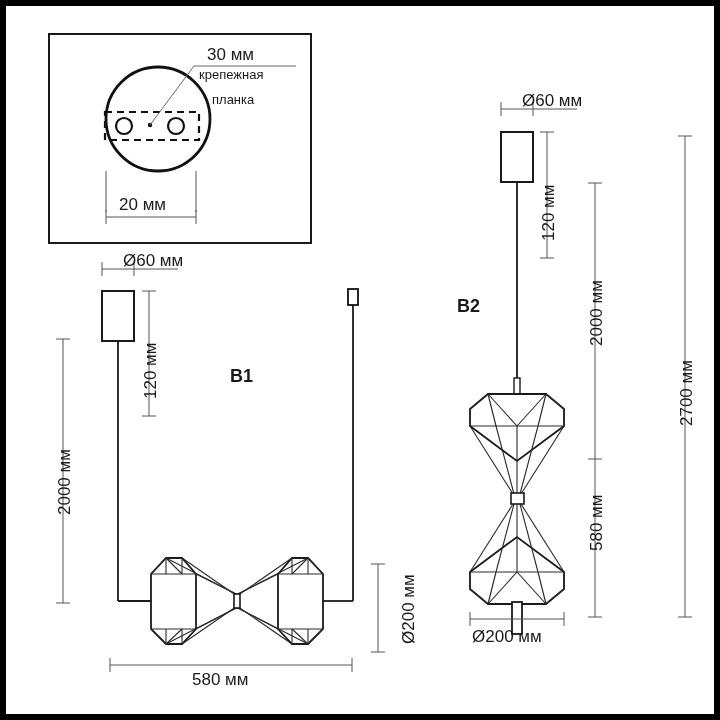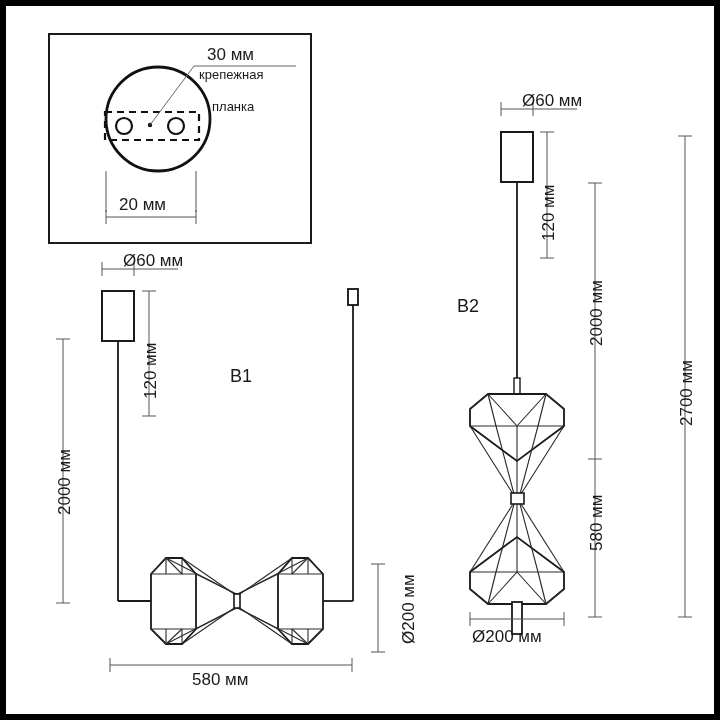--- a/index.html
+++ b/index.html
@@ -30,21 +30,21 @@
     font-family: "Liberation Sans", sans-serif;
     white-space: nowrap;
     line-height: 1;
     user-select: none;
   }
   .lbl.vert {
     transform-origin: 0 0;
     transform: rotate(-90deg);
   }
   .dim-text { font-size: 17px; }
-  .part-label { font-size: 18px; }
+  .part-label { font-size: 18px; font-weight: bold; }
   .note-text { font-size: 13px; text-align: center; }
 </style>
 </head>
 <body>
 
 <div id="page">
 
   <svg id="drawing" viewBox="0 0 720 720">
     <defs>
       <style>
@@ -273,21 +273,21 @@
       <line x1="464" y1="613" x2="558" y2="613" class="dim"></line>
       <line x1="464" y1="606" x2="464" y2="620" class="dim"></line>
       <line x1="558" y1="606" x2="558" y2="620" class="dim"></line>
     </g>
   </svg>
 
   <div class="lbl dim-text" style="left:201px; top:40px;">30 мм</div>
 
   <div class="lbl note-text" style="left:193px; top:62px;">крепежная</div>
 
-  <div class="lbl note-text" style="left:206px; top:94px;">планка</div>
+  <div class="lbl note-text" style="left:206px; top:87px;">планка</div>
 
   <div class="lbl dim-text" style="left:113px; top:190px;">20 мм</div>
 
   <div class="lbl dim-text" style="left:117px; top:246px;">Ø60 мм</div>
 
   <div class="lbl dim-text vert" style="left:136px; top:393px;">120 мм</div>
 
   <div class="lbl part-label" style="left:224px; top:361px;">B1</div>
 
   <div class="lbl dim-text vert" style="left:50px; top:509px;">2000 мм</div>

